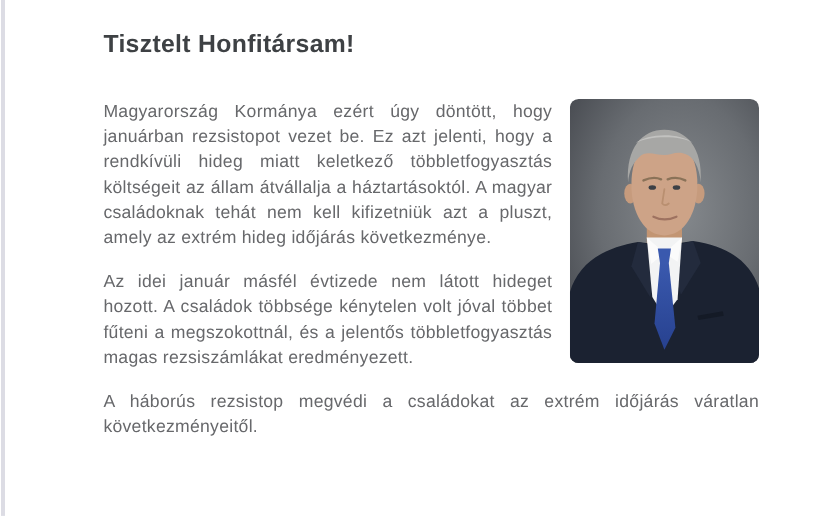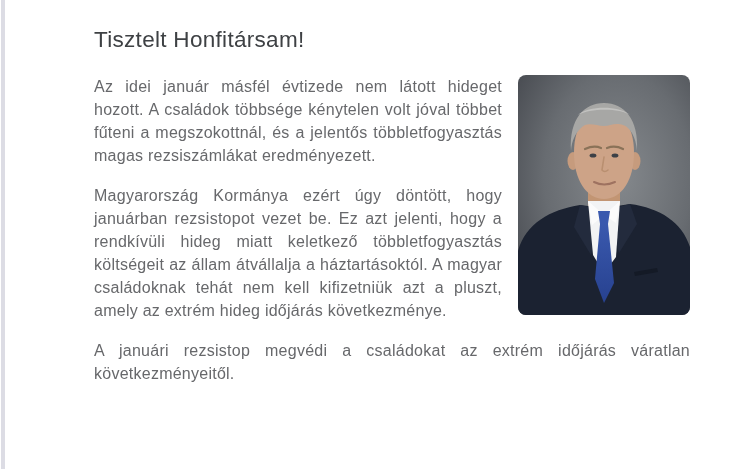--- a/index.html
+++ b/index.html
@@ -21,24 +21,24 @@
       #ffffff 0px, #ffffff 1px,
       var(--left-edge-line,#dcdce4) 1px, var(--left-edge-line,#dcdce4) 5px,
       #ffffff 5px);
   }
   .page{
     padding:26px 60px 0 94px;
   }
   h1.page-title{
     font-size:22.5px;
     line-height:28px;
-    font-weight:normal;
+    font-weight:bold;
     letter-spacing:0.3px;
     color:var(--title-text,#3e4144);
-    margin-bottom:21px;
+    margin-bottom:36px;
   }
   .content p{
     font-size:16px;
     line-height:23px;
     letter-spacing:0.25px;
     color:var(--body-text,#67686b);
     text-align:justify;
     hyphens:none;
     margin-bottom:17px;
   }
@@ -107,17 +107,17 @@
 
         <ellipse cx="75" cy="80.5" rx="3.4" ry="2.1" fill="#3c4046"></ellipse>
         <ellipse cx="97" cy="80.5" rx="3.4" ry="2.1" fill="#3c4046"></ellipse>
 
         <path d="M86,82 L84,95 Q86.5,98 90,95" stroke="#b98f70" stroke-width="1.6" fill="none" stroke-linecap="round"></path>
 
         <path d="M76,107 Q86,112 97,107" stroke="#9e7260" stroke-width="2" fill="none" stroke-linecap="round"></path>
       </svg>
     </figure>
 
+    <p>Magyarország Kormánya ezért úgy döntött, hogy januárban rezsistopot vezet be. Ez azt jelenti, hogy a rendkívüli hideg miatt keletkező többletfogyasztás költségeit az állam átvállalja a háztartásoktól. A magyar családoknak tehát nem kell kifizetniük azt a pluszt, amely az extrém hideg időjárás következménye.</p>
     <p>Az idei január másfél évtizede nem látott hideget hozott. A családok többsége kénytelen volt jóval többet fűteni a megszokottnál, és a jelentős többletfogyasztás magas rezsiszámlákat eredményezett.</p>
-    <p>Magyarország Kormánya ezért úgy döntött, hogy januárban rezsistopot vezet be. Ez azt jelenti, hogy a rendkívüli hideg miatt keletkező többletfogyasztás költségeit az állam átvállalja a háztartásoktól. A magyar családoknak tehát nem kell kifizetniük azt a pluszt, amely az extrém hideg időjárás következménye.</p>
-    <p class="clear-photo">A januári rezsistop megvédi a családokat az extrém időjárás váratlan következményeitől.</p>
+    <p class="clear-photo">A háborús rezsistop megvédi a családokat az extrém időjárás váratlan következményeitől.</p>
   </div>
 </main>
 
 </body></html>

